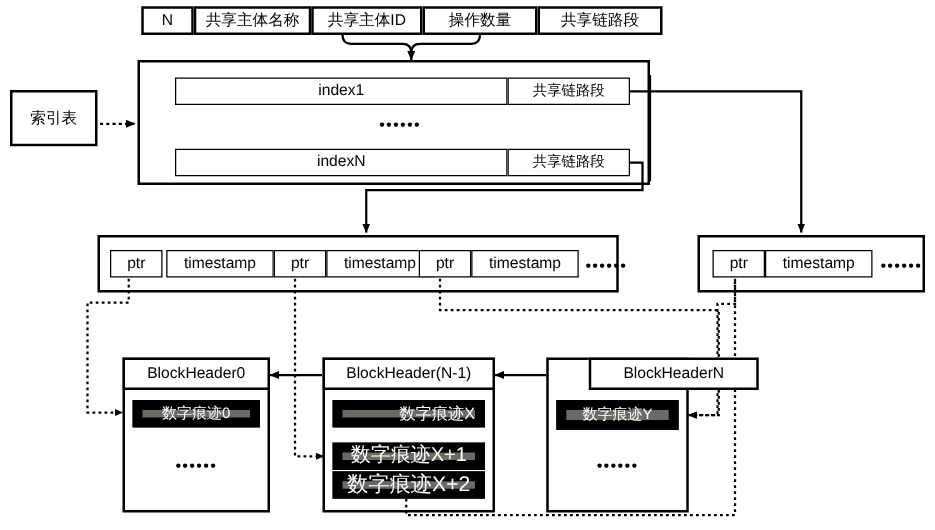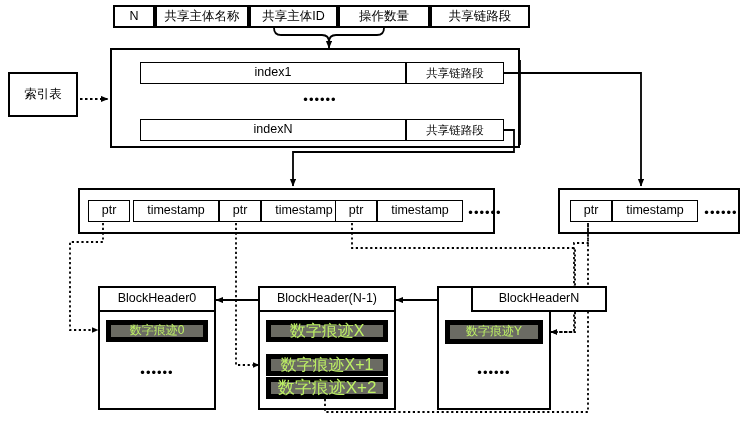--- a/index.html
+++ b/index.html
@@ -3,21 +3,21 @@
 <meta charset="utf-8">
 <style>
   html,body{margin:0;padding:0;background:#ffffff;}
   body{width:748px;height:424px;position:relative;overflow:hidden;
        font-family:"Liberation Sans","DejaVu Sans",sans-serif;color:#000;}
   #stage{position:absolute;left:0;top:0;width:748px;height:424px;}
   .box{position:absolute;box-sizing:border-box;border:2px solid #000;background:#fff;
        display:flex;align-items:center;justify-content:center;text-align:center;
        font-size:12.5px;line-height:1.1;}
   .thin{border-width:1.6px;justify-content:center;}
-  .gray{background:#6b6b63;color:#bef264;border:5px solid #000000;}
+  .gray{background:#6b6b63;color:#ffffff;border:8px solid #000000;}
   .dots{position:absolute;font-size:13px;letter-spacing:1px;color:#000;
         display:flex;align-items:center;justify-content:center;}
   svg.lay{position:absolute;left:0;top:0;width:748px;height:424px;overflow:visible;}
   .nofill{fill:none;stroke:#000;}
 </style>
 </head>
 <body>
 
 <div id="stage">
 
@@ -157,21 +157,21 @@
     <span>数字痕迹0</span>
   </div>
   <div class="dots" style="left:117px;top:365px;width:80px;height:14px;">
     <span>••••••</span>
   </div>
 
   <div class="box" style="left:258px;top:286px;width:138px;height:124px;background:transparent;"></div>
   <div class="box" style="left:258px;top:286px;width:138px;height:26px;">
     <span>BlockHeader(N-1)</span>
   </div>
-  <div class="box gray" style="left:266px;top:320px;width:122px;height:22px;font-size:16px;">
+  <div class="box gray" style="left:266px;top:320px;width:122px;height:22px;font-size:13px;justify-content:flex-end;">
     <span>数字痕迹X</span>
   </div>
   <div class="box gray" style="left:266px;top:354px;width:122px;height:22px;font-size:16px;">
     <span>数字痕迹X+1</span>
   </div>
   <div class="box gray" style="left:266px;top:377px;width:122px;height:22px;font-size:17px;">
     <span>数字痕迹X+2</span>
   </div>
 
   <div class="box" style="left:437px;top:286px;width:114px;height:124px;background:transparent;"></div>

